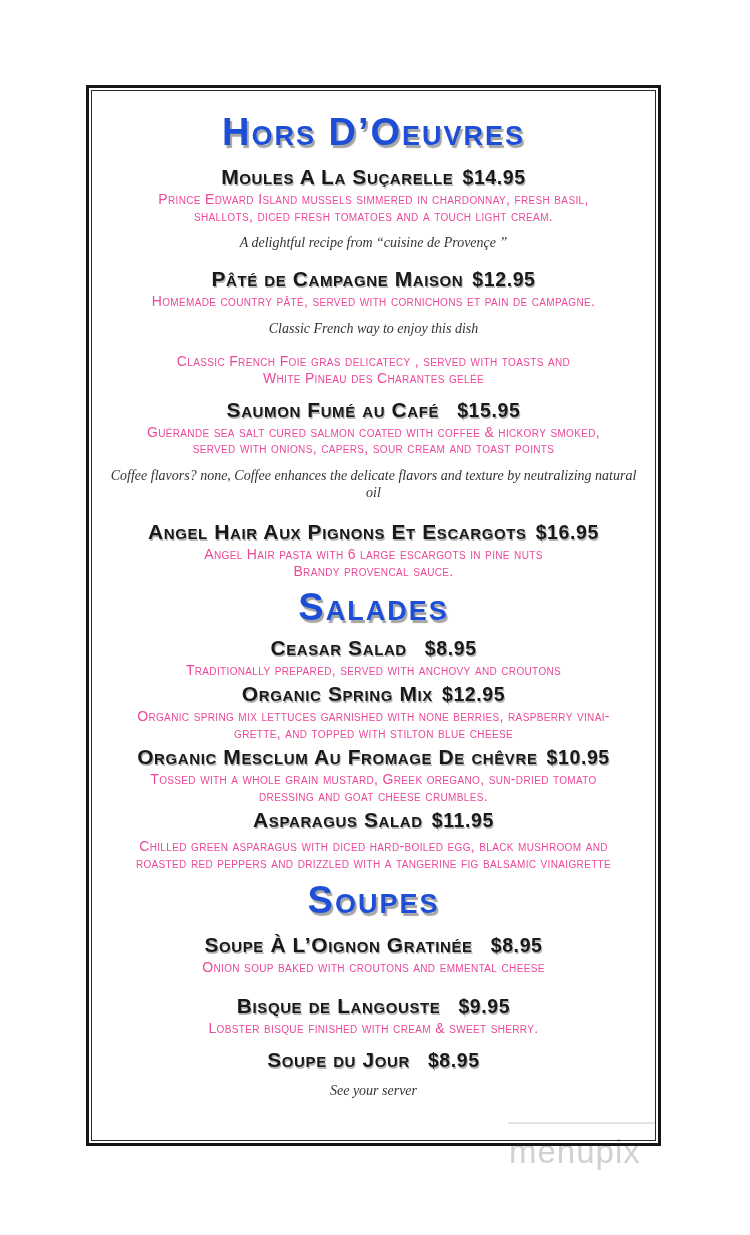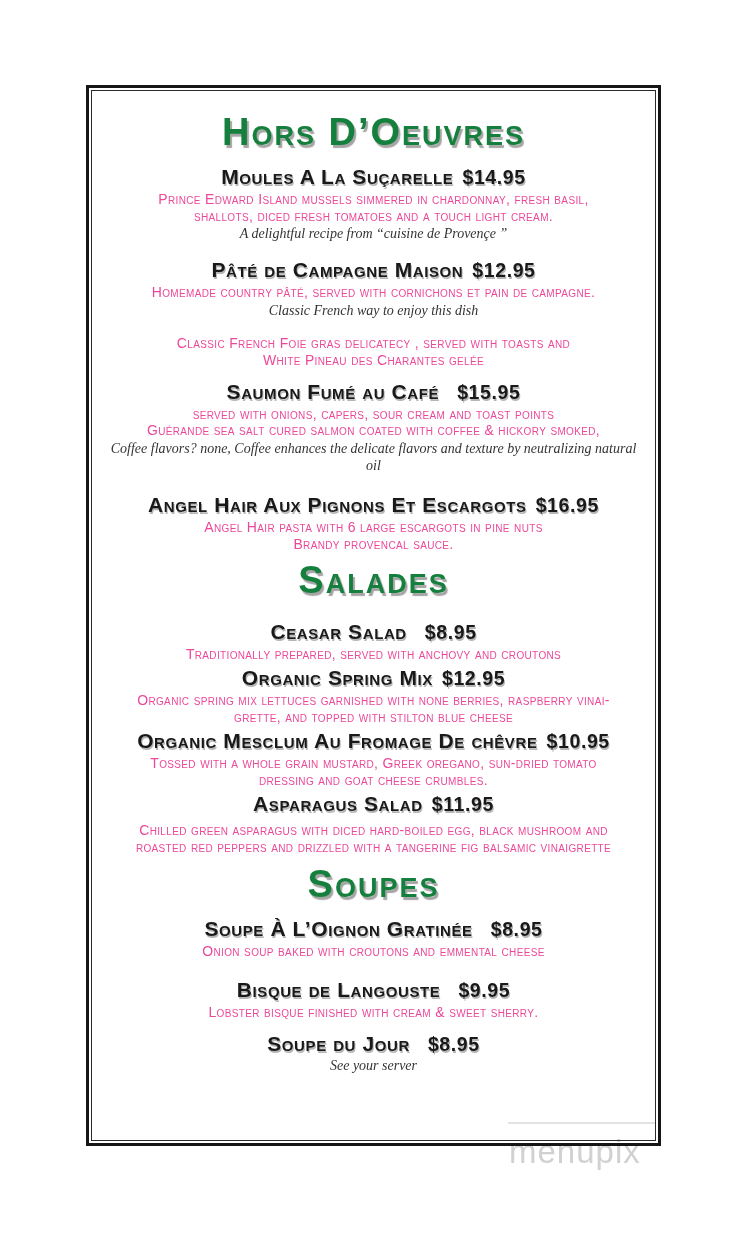--- a/index.html
+++ b/index.html
@@ -38,25 +38,25 @@
     text-align: center;
   }
   
   .section-heading {
     font-family: "Liberation Sans", sans-serif;
     font-variant: small-caps;
     font-weight: 700;
     font-size: 38px;
     letter-spacing: 2px;
     line-height: 1.15;
-    color: #15803d;
+    color: #1d4ed8;
     text-shadow: 2px 2.5px 1px rgba(90,90,90,0.55);
     margin: 2px 0 10px 0;
   }
-  .section-heading.mid { margin: 6px 0 18px 0; }
+  .section-heading.mid { margin: 6px 0 7px 0; }
   .section-heading.soupes { margin: 8px 0 10px 0; }
   .item { margin-bottom: 15px; }
   .sec-salades .item { margin-bottom: 3px; }
   .sec-soupes .item { margin-bottom: 15px; }
   .item.tight { margin-bottom: 11px; }
   .item.loose { margin-bottom: 18px; }
   .item.endsec { margin-bottom: 6px; }
   .item.last { margin-bottom: 0; }
   .item-title {
     font-variant: small-caps;
@@ -79,21 +79,21 @@
     color: #ec4899;
     white-space: nowrap;
     text-align: center;
   }
   .note {
     font-family: "Liberation Serif", serif;
     font-style: italic;
     font-size: 14px;
     line-height: 1.2;
     color: #333333;
-    margin-top: 2px;
+    margin-top: 11px;
   }
   
   .watermark {
     position: absolute;
     left: 509px; top: 1133px;
     z-index: 1;
     font-family: "Liberation Sans", sans-serif;
     font-size: 33px;
     letter-spacing: 1px;
     color: #c9c9c9;
@@ -140,22 +140,22 @@
 
         <div class="item tight">
           <div class="desc-line">Classic French Foie gras delicatecy , served with toasts and</div>
           <div class="desc-line">White Pineau des Charantes gelée</div>
         </div>
 
         <div class="item loose">
           <div class="item-title">
             <span>Saumon Fumé au Café</span><span class="price wide">$15.95</span>
           </div>
+          <div class="desc-line">Guérande sea salt cured salmon coated with coffee &amp; hickory smoked,</div>
           <div class="desc-line">served with onions, capers, sour cream and toast points</div>
-          <div class="desc-line">Guérande sea salt cured salmon coated with coffee &amp; hickory smoked,</div>
           <div class="note">Coffee flavors? none, Coffee enhances the delicate flavors and texture by neutralizing natural oil</div>
         </div>
 
 
         <div class="item endsec">
           <div class="item-title">
             <span>Angel Hair Aux Pignons Et Escargots</span><span class="price">$16.95</span>
           </div>
           <div class="desc-line">Angel Hair pasta with 6 large escargots in pine nuts</div>
           <div class="desc-line">Brandy provencal sauce.</div>

